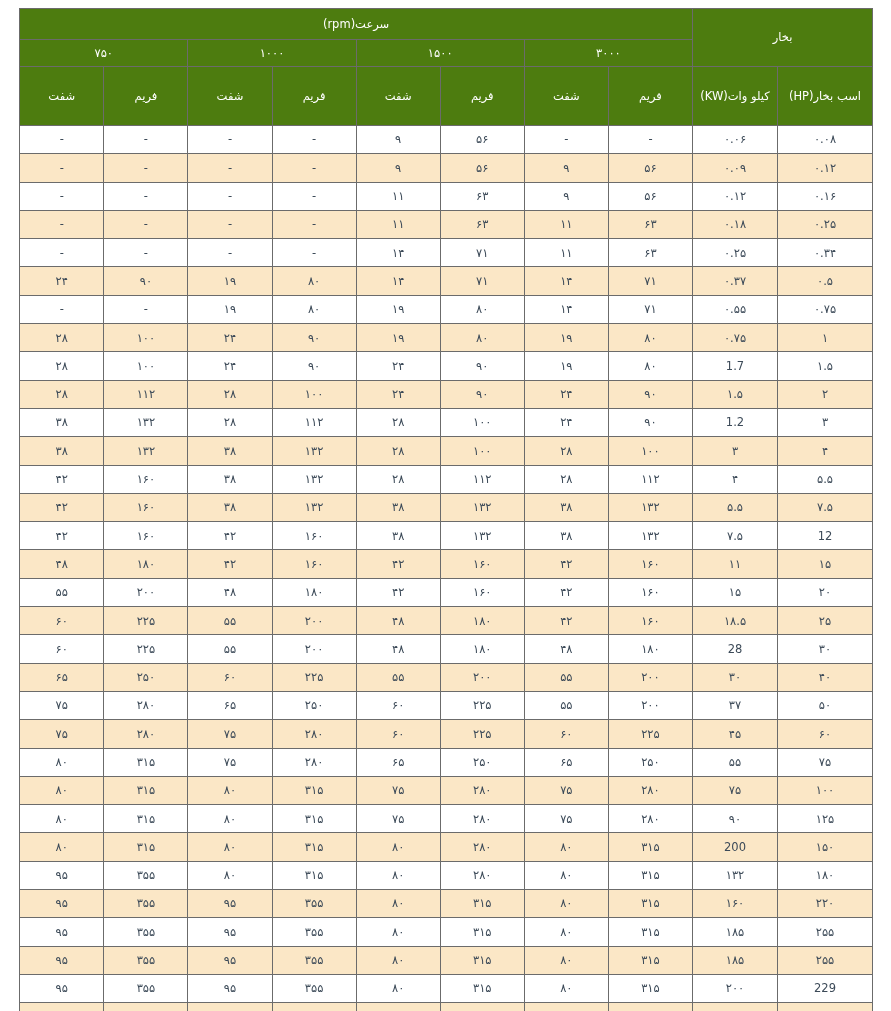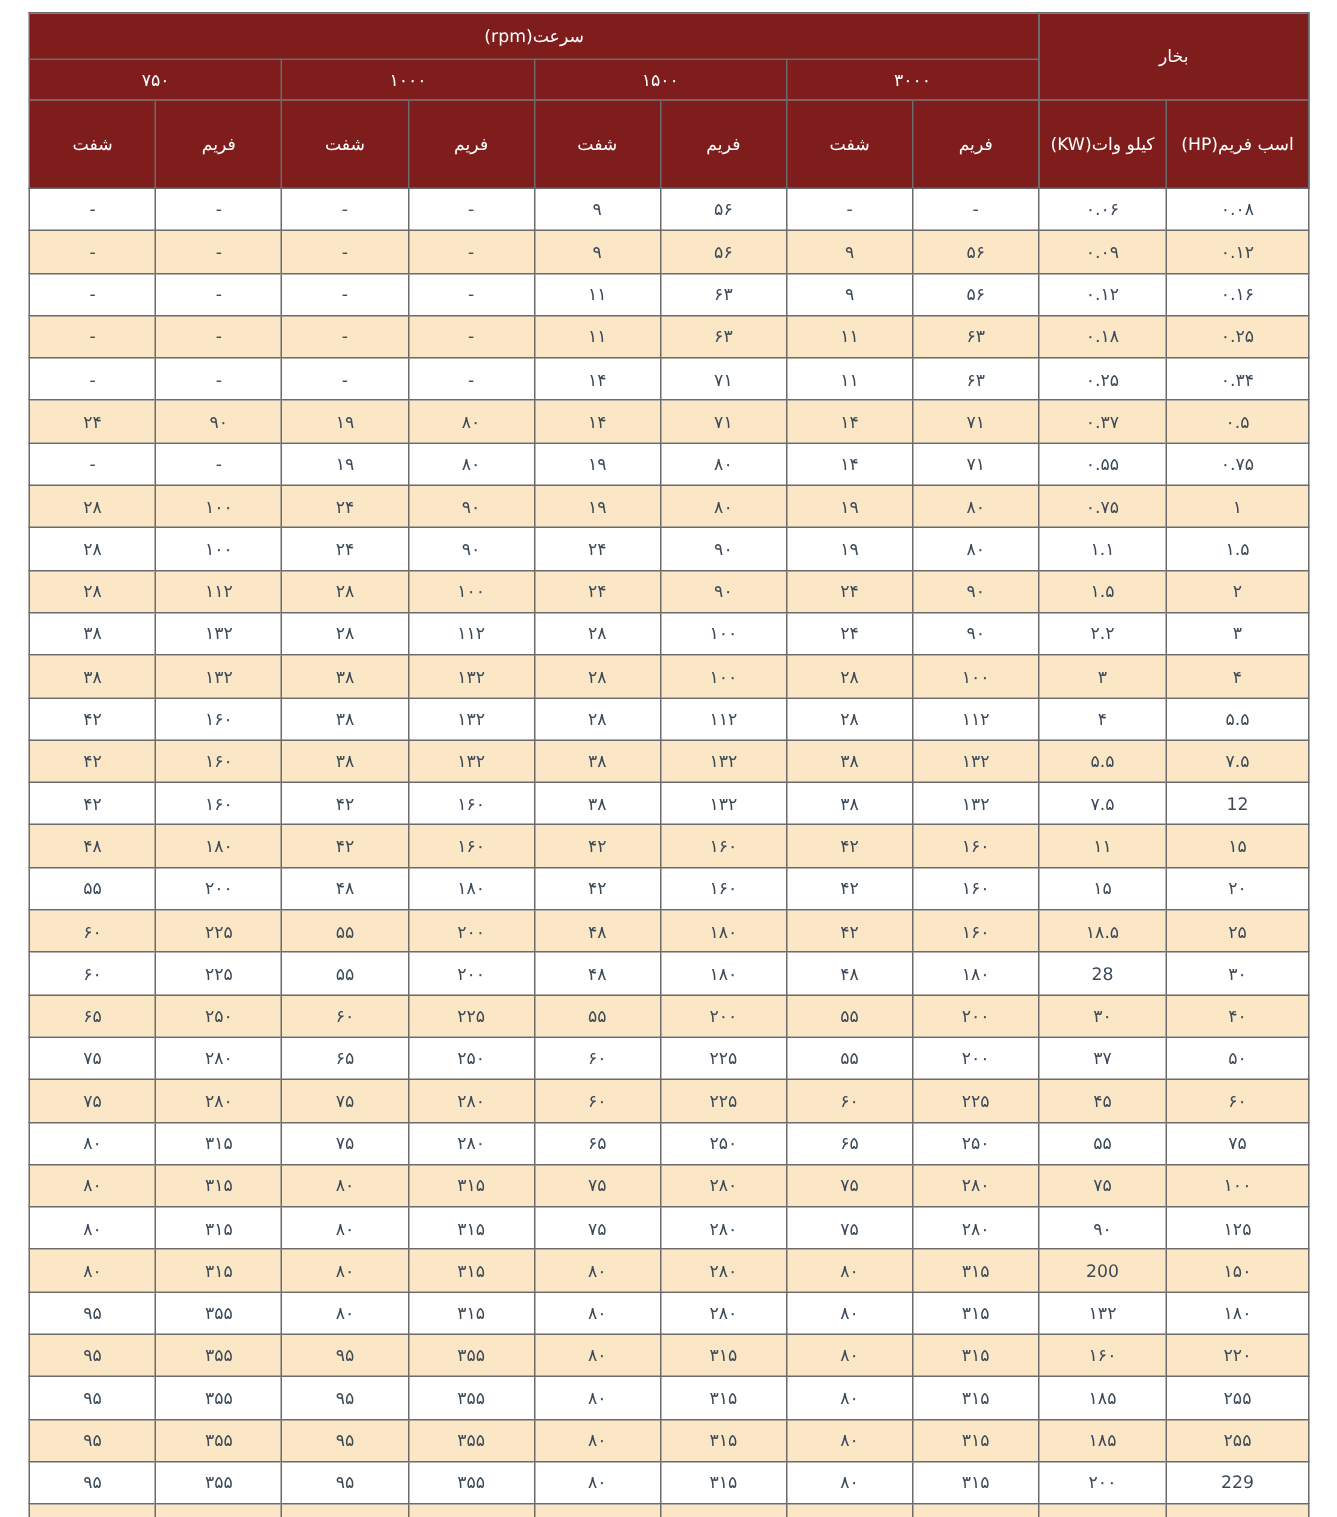--- a/index.html
+++ b/index.html
@@ -24,21 +24,21 @@
   table.motor-table th,
   table.motor-table td{
     border:1px solid #6b6b6b;
     text-align:center;
     vertical-align:middle;
     padding:0;
     font-size:11.5px;
     line-height:1.25;
   }
   thead th{
-    background:#7f1d1d;
+    background:#4d7c0f;
     color:#ffffff;
     font-weight:normal;
     font-size:12px;
     border:1px solid #5a5a5a;
   }
   th.hdr-power{height:30px;}
   th.hdr-speed{height:30px;}
   th.hdr-hp,th.hdr-kw{height:58px;font-size:11.5px;}
   th.hdr-rpm{height:26px;font-size:12px;}
   th.hdr-sub{height:32px;font-size:12px;}
@@ -77,21 +77,21 @@
         <th class="hdr-power" colspan="2" rowspan="2">بخار</th>
         <th class="hdr-speed" colspan="8">سرعت(rpm)</th>
       </tr>
       <tr>
         <th class="hdr-rpm" colspan="2">۳۰۰۰</th>
         <th class="hdr-rpm" colspan="2">۱۵۰۰</th>
         <th class="hdr-rpm" colspan="2">۱۰۰۰</th>
         <th class="hdr-rpm" colspan="2">۷۵۰</th>
       </tr>
       <tr>
-        <th class="hdr-hp">اسب فریم(HP)</th>
+        <th class="hdr-hp">اسب بخار(HP)</th>
         <th class="hdr-kw">کیلو وات(KW)</th>
         <th class="hdr-sub">فریم</th>
         <th class="hdr-sub">شفت</th>
         <th class="hdr-sub">فریم</th>
         <th class="hdr-sub">شفت</th>
         <th class="hdr-sub">فریم</th>
         <th class="hdr-sub">شفت</th>
         <th class="hdr-sub">فریم</th>
         <th class="hdr-sub">شفت</th>
       </tr>
@@ -188,21 +188,21 @@
           <td title="۳۰۰۰ شفت">۱۹</td>
           <td title="۱۵۰۰ فریم">۸۰</td>
           <td title="۱۵۰۰ شفت">۱۹</td>
           <td title="۱۰۰۰ فریم">۹۰</td>
           <td title="۱۰۰۰ شفت">۲۴</td>
           <td title="۷۵۰ فریم">۱۰۰</td>
           <td title="۷۵۰ شفت">۲۸</td>
         </tr>
         <tr>
           <td title="اسب بخار(HP)">۱.۵</td>
-          <td title="کیلو وات(KW)">۱.۱</td>
+          <td title="کیلو وات(KW)">1.7</td>
           <td title="۳۰۰۰ فریم">۸۰</td>
           <td title="۳۰۰۰ شفت">۱۹</td>
           <td title="۱۵۰۰ فریم">۹۰</td>
           <td title="۱۵۰۰ شفت">۲۴</td>
           <td title="۱۰۰۰ فریم">۹۰</td>
           <td title="۱۰۰۰ شفت">۲۴</td>
           <td title="۷۵۰ فریم">۱۰۰</td>
           <td title="۷۵۰ شفت">۲۸</td>
         </tr>
         <tr class="alt">
@@ -212,21 +212,21 @@
           <td title="۳۰۰۰ شفت">۲۴</td>
           <td title="۱۵۰۰ فریم">۹۰</td>
           <td title="۱۵۰۰ شفت">۲۴</td>
           <td title="۱۰۰۰ فریم">۱۰۰</td>
           <td title="۱۰۰۰ شفت">۲۸</td>
           <td title="۷۵۰ فریم">۱۱۲</td>
           <td title="۷۵۰ شفت">۲۸</td>
         </tr>
         <tr>
           <td title="اسب بخار(HP)">۳</td>
-          <td title="کیلو وات(KW)">۲.۲</td>
+          <td title="کیلو وات(KW)">1.2</td>
           <td title="۳۰۰۰ فریم">۹۰</td>
           <td title="۳۰۰۰ شفت">۲۴</td>
           <td title="۱۵۰۰ فریم">۱۰۰</td>
           <td title="۱۵۰۰ شفت">۲۸</td>
           <td title="۱۰۰۰ فریم">۱۱۲</td>
           <td title="۱۰۰۰ شفت">۲۸</td>
           <td title="۷۵۰ فریم">۱۳۲</td>
           <td title="۷۵۰ شفت">۳۸</td>
         </tr>
         <tr class="alt">

